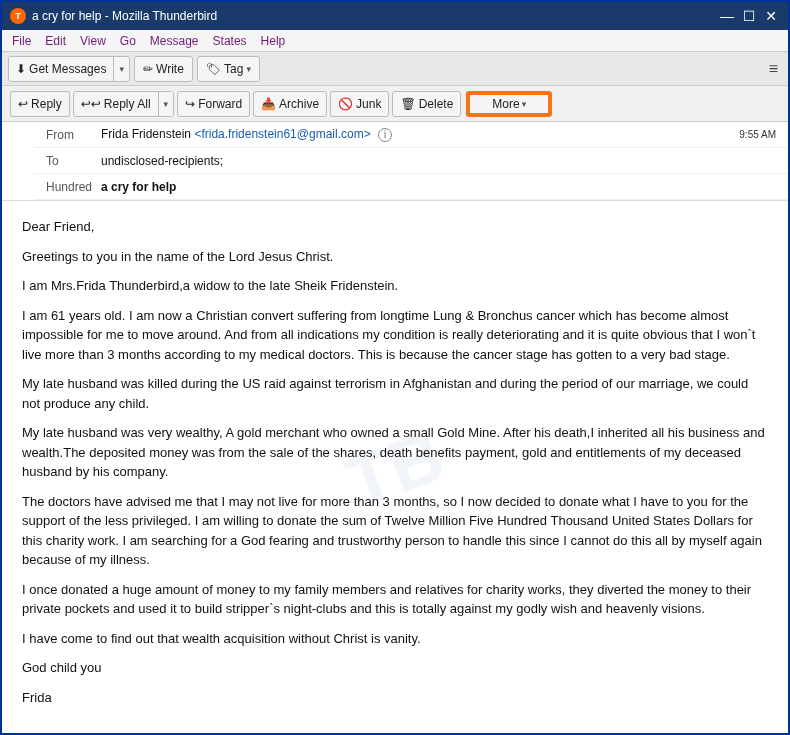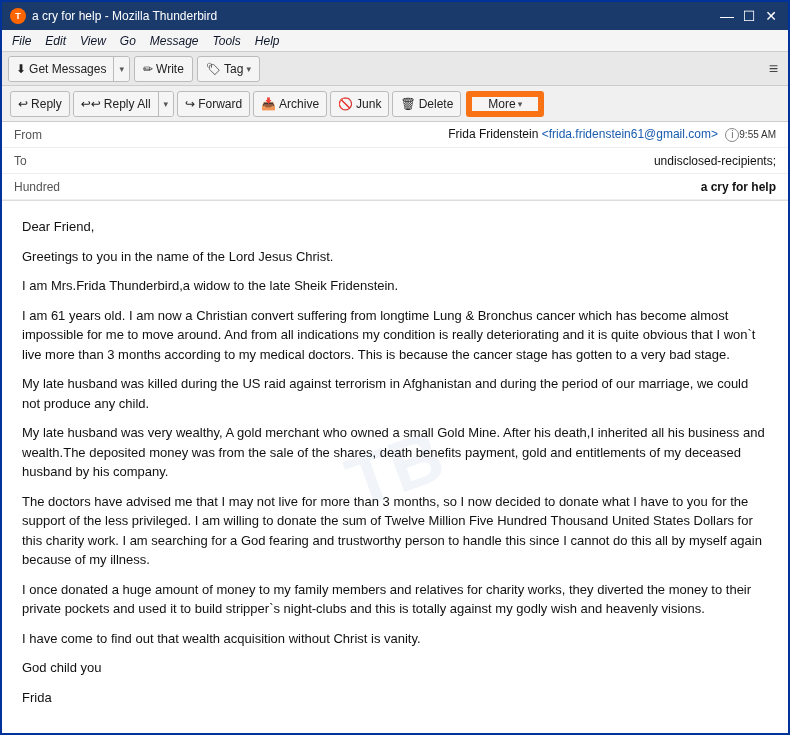--- a/index.html
+++ b/index.html
@@ -66,23 +66,22 @@
       display: flex;
       align-items: center;
       padding: 2px 4px;
       height: 22px;
       gap: 2px;
     }
     .menu-item {
       padding: 2px 6px;
       font-size: 12px;
       cursor: pointer;
-      color: #0f172a;
+      color: #701a75;
       border-radius: 2px;
-      font-style: italic;
     }
 
     
     .toolbar {
       background: #e8e8e8;
       border-bottom: 1px solid #ccc;
       display: flex;
       align-items: center;
       padding: 3px 6px;
       height: 34px;
@@ -174,53 +173,53 @@
       padding: 3px 5px;
       background: #f5f5f5;
       cursor: pointer;
       font-size: 9px;
       color: #555;
     }
     .more-btn {
       display: flex;
       align-items: center;
       gap: 2px;
-      padding: 3px 16px;
-      background: #f5f5f5;
-      border: 6px solid #f97316;
+      padding: 3px 22px;
+      background: #f5f5f5;
+      border: 4px solid #f97316;
       border-radius: 3px;
       cursor: pointer;
       font-size: 12px;
       color: #222;
       height: 26px;
       margin-left: 2px;
     }
 
     
     .email-header {
       background: white;
       border-bottom: 1px solid #ddd;
+      padding-left: 32px;
     }
     .header-row {
       display: flex;
       align-items: center;
       padding: 4px 12px;
       border-bottom: 1px solid #eee;
       min-height: 26px;
     }
     .header-label {
       color: #555;
       min-width: 55px;
       font-size: 12px;
     }
     .header-value {
       font-size: 12px;
       color: #111;
       flex: 1;
-      text-align: right;
     }
     .header-time {
       font-size: 10px;
       color: #333;
       margin-left: auto;
     }
     .subject-value {
       font-weight: bold;
       font-size: 12px;
     }
@@ -289,21 +288,21 @@
     <button class="title-btn">✕</button>
   </div>
 </div>
 
 <div class="menu-bar">
   <span class="menu-item">File</span>
   <span class="menu-item">Edit</span>
   <span class="menu-item">View</span>
   <span class="menu-item">Go</span>
   <span class="menu-item">Message</span>
-  <span class="menu-item">Tools</span>
+  <span class="menu-item">States</span>
   <span class="menu-item">Help</span>
 </div>
 
 <div class="toolbar">
   <div class="email-action-split">
     <div class="main-part">
       <span>⬇</span>
       <span>Get Messages</span>
     </div>
     <div class="arrow-part">▾</div>

